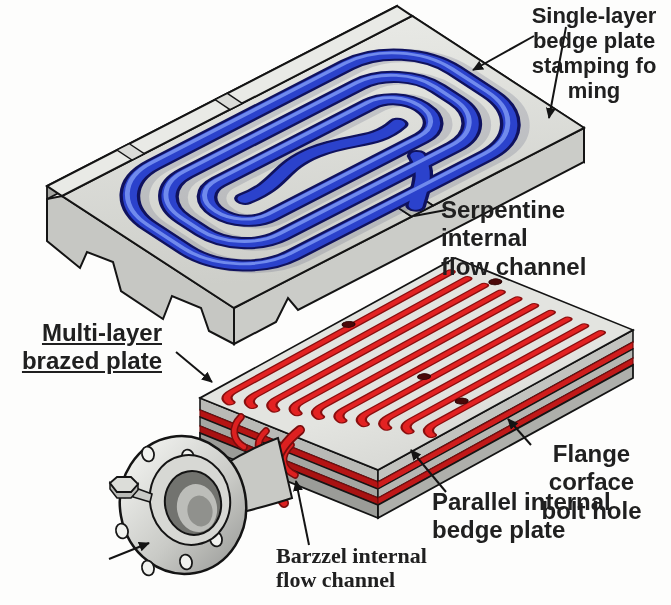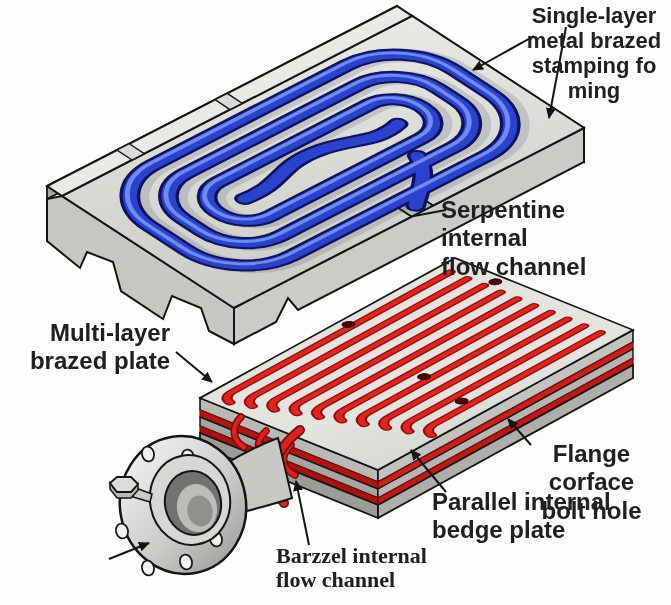--- a/index.html
+++ b/index.html
@@ -3,21 +3,21 @@
 <meta charset="utf-8">
 <style>
   html,body{margin:0;padding:0;background:#fdfdfc;}
   .stage{position:relative;width:671px;height:605px;background:#fdfdfc;overflow:hidden;
          font-family:"Liberation Sans","DejaVu Sans",sans-serif;}
   .stage svg{position:absolute;left:0;top:0;}
   .label{position:absolute;font-weight:600;color:#202020;white-space:pre-line;
          font-size:24px;line-height:1.18;}
   .lb-single{left:517px;top:4px;width:154px;text-align:center;font-size:22px;line-height:1.13;}
   .lb-serp{left:441px;top:196px;width:215px;}
-  .lb-multi{left:28px;top:319px;width:142px;text-align:right;}
+  .lb-multi{left:20px;top:319px;width:142px;text-align:right;text-decoration:underline;}
   .lb-corface{left:512px;top:440px;width:159px;text-align:center;}
   .lb-parallel{left:432px;top:488px;width:195px;}
   .lb-barzzel{left:276px;top:544px;width:205px;font-size:22px;line-height:1.08;font-family:Liberation Serif, serif;}
   .lb-bedge{left:27px;top:518px;width:130px;font-size:23px;line-height:1.15;letter-spacing:1px;}
   .lb-bedge .l2{letter-spacing:3px;}
   .ln{stroke:#141414;stroke-width:2;fill:none;}
   .rc-outline{fill:none;stroke:#8a0f0f;stroke-width:8.6;stroke-linecap:round;}
   .rc-core{fill:none;stroke:#e32222;stroke-width:5.2;stroke-linecap:round;}
   .blue-out{fill:none;stroke:#10125e;stroke-width:17;stroke-linecap:round;}
   .blue-mid{fill:none;stroke:#2b42cc;stroke-width:11.5;stroke-linecap:round;}
@@ -173,21 +173,21 @@
     <path class="ln" d="M414,216 L446,210"></path>
     <path class="ln" d="M176,352 L212,382" marker-end="url(#arr)"></path>
     <path class="ln" d="M531,445 L508,419" marker-end="url(#arr)"></path>
     <path class="ln" d="M446,492 L411,450" marker-end="url(#arr)"></path>
     <path class="ln" d="M309,545 L296,481" marker-end="url(#arr)"></path>
     <path class="ln" d="M109,559 L149,543" marker-end="url(#arr)"></path>
   </g>
 </svg>
 
   <div class="label lb-single">Single-layer
-metal brazed
+bedge plate
 stamping fo
 ming</div>
   <div class="label lb-serp">Serpentine internal
 flow channel</div>
   <div class="label lb-multi">Multi-layer
 brazed plate</div>
   <div class="label lb-corface">Flange corface
 bolt hole</div>
   <div class="label lb-parallel">Parallel internal
 bedge plate</div>

